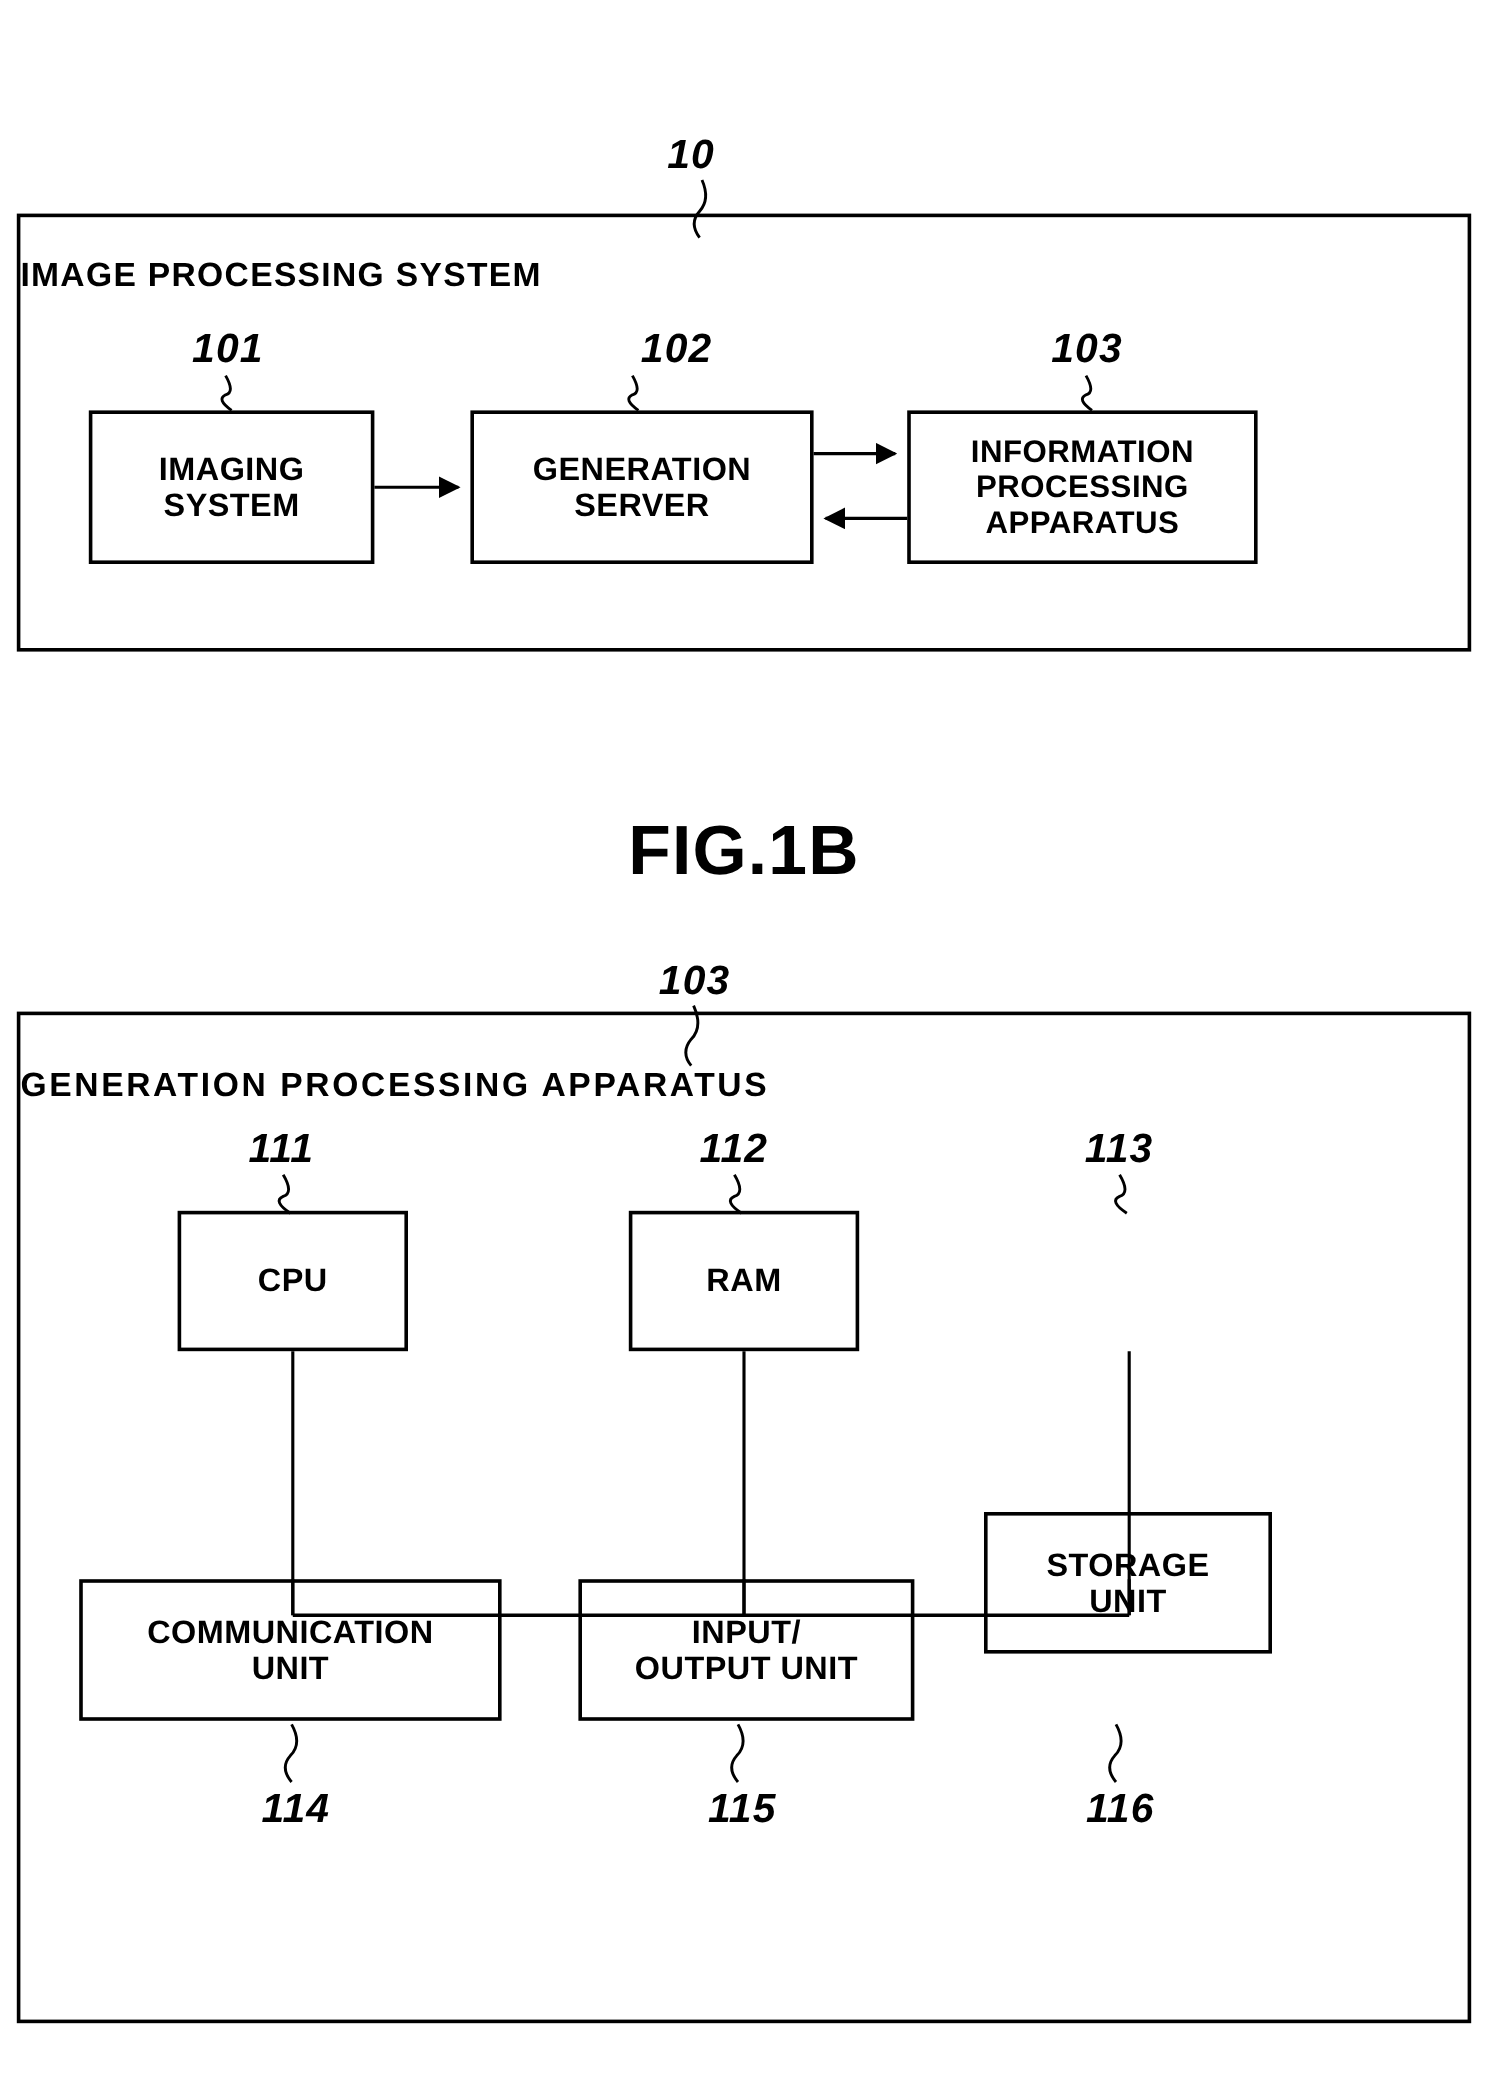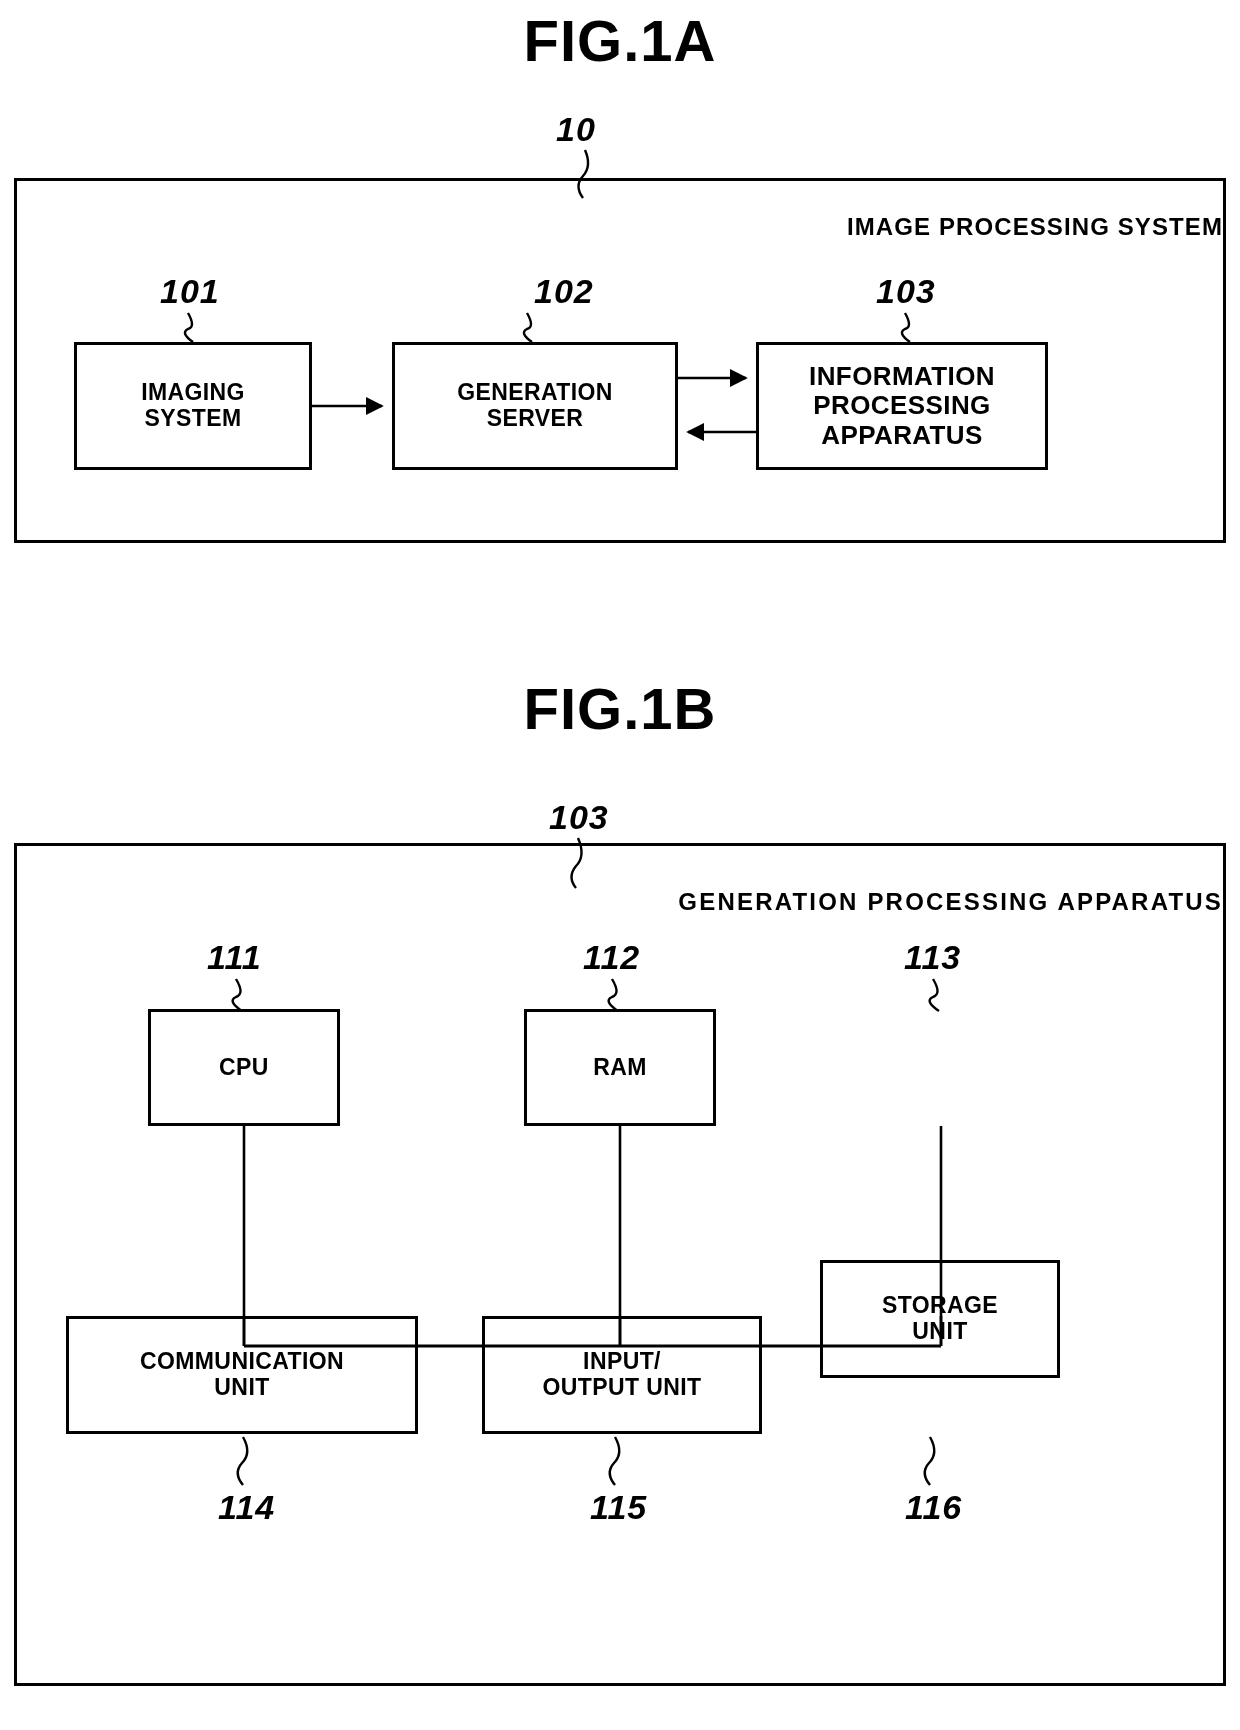--- a/index.html
+++ b/index.html
@@ -52,40 +52,40 @@
   #fig1b-outer {
     left: 14px;
     top: 843px;
     width: 1212px;
     height: 843px;
   }
 
   .outer-title {
     position: absolute;
     width: 100%;
-    text-align: right;
-    font-weight: bold;
-    font-size: 24px;
+    text-align: left;
+    font-weight: bold;
+    font-size: 28px;
     letter-spacing: 1.1px;
   }
   #fig1a-outer-title { top: 32px; }
   #fig1b-outer-title { top: 42px; letter-spacing: 2.2px; }
 
   
   .node {
     position: absolute;
     border: 3px solid #000;
     background: #fff;
     box-sizing: border-box;
     display: flex;
     align-items: center;
     justify-content: center;
     text-align: center;
     font-weight: bold;
-    font-size: 23px;
+    font-size: 27px;
     line-height: 1.12;
     letter-spacing: 0.4px;
   }
   .node .node-label { display: block; padding: 0 4px; }
 
   
   #node-imaging      { left: 74px;  top: 342px; width: 238px; height: 128px; }
   #node-generation   { left: 392px; top: 342px; width: 286px; height: 128px; }
   #node-information  { left: 756px; top: 342px; width: 292px; height: 128px; font-size: 26px; }
 
@@ -130,21 +130,20 @@
     width: 1240px;
     height: 1730px;
     pointer-events: none;
   }
 </style>
 </head>
 <body>
 
 <div class="page">
 
-  <div class="fig-title" id="fig1a-title">FIG.1A</div>
 
   <div class="ref" id="ref-10">10</div>
 
   <div class="outer-box" id="fig1a-outer">
     <div class="outer-title" id="fig1a-outer-title">IMAGE PROCESSING SYSTEM</div>
   </div>
 
   <div class="ref" id="ref-101">101</div>
   <div class="ref" id="ref-102">102</div>
   <div class="ref" id="ref-103a">103</div>

